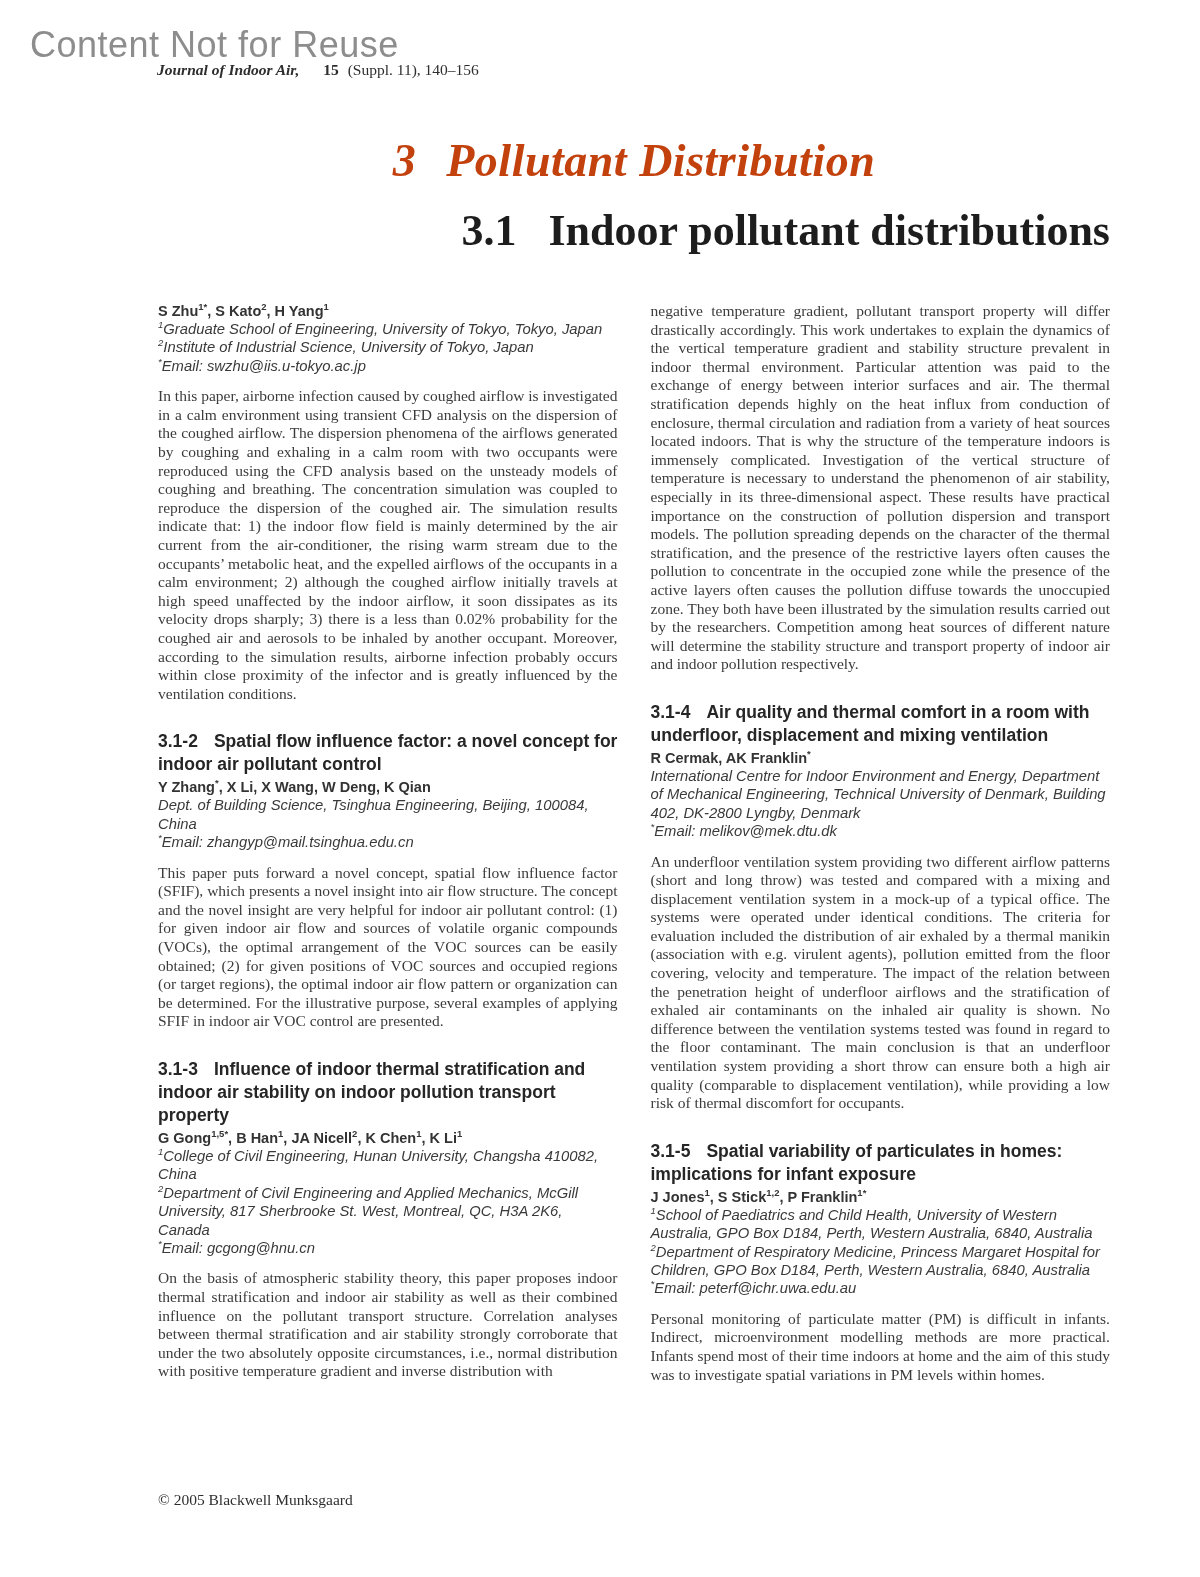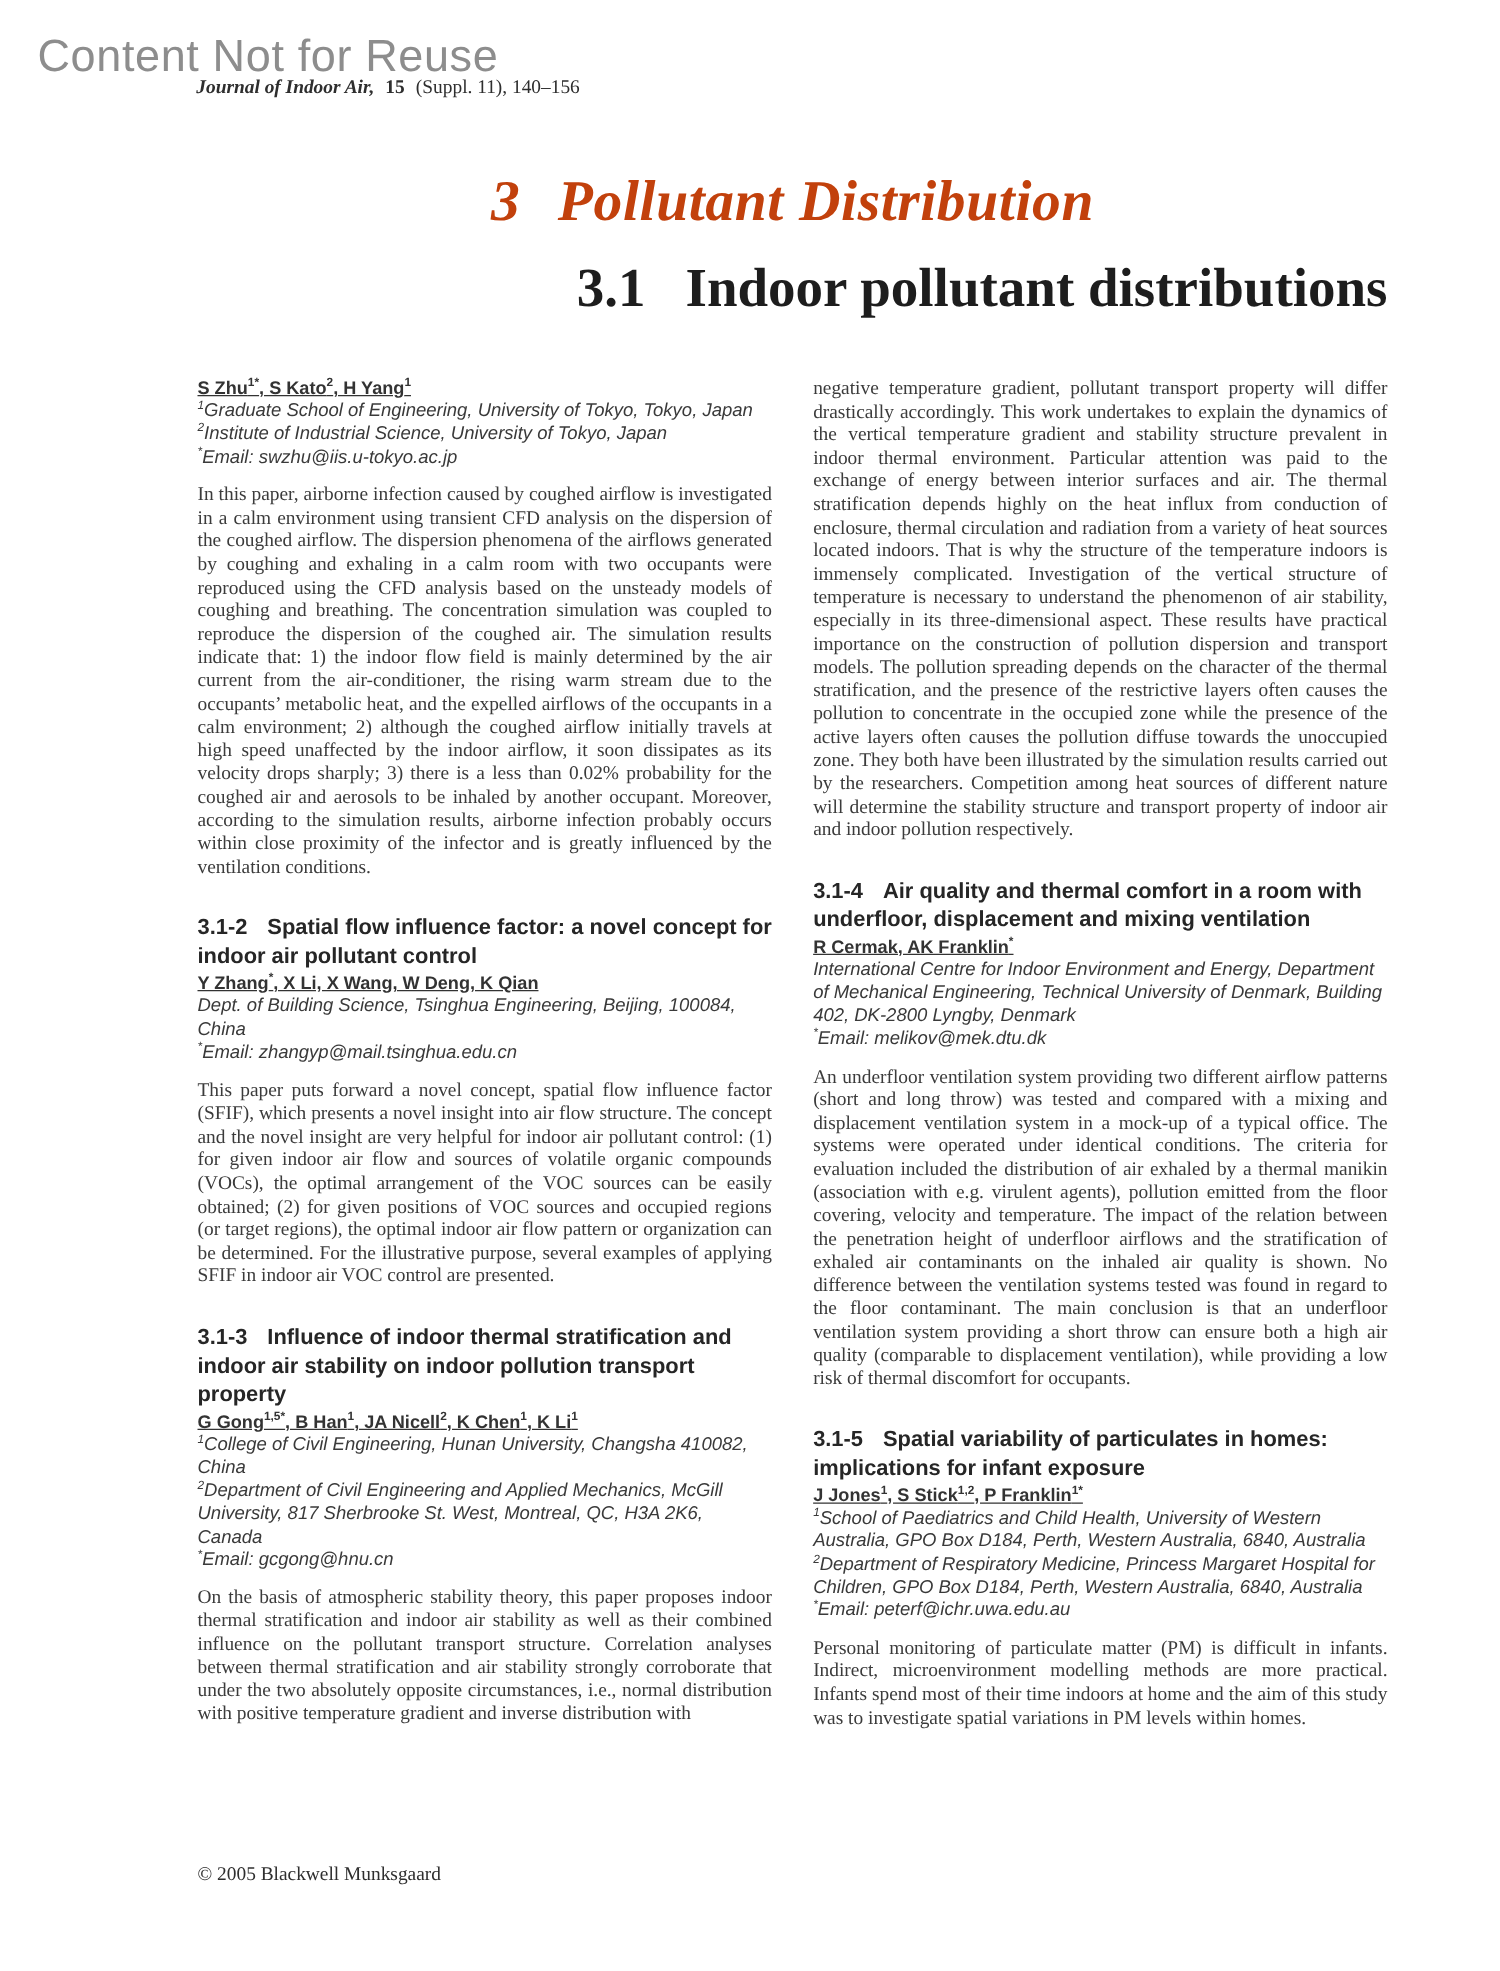--- a/index.html
+++ b/index.html
@@ -16,21 +16,21 @@
     font-family:"Liberation Sans", sans-serif;
     font-size:36px; font-weight:400;
     color:#8d8d8d; letter-spacing:0.5px;
     white-space:nowrap;
   }
   .journal-ref {
     position:absolute; left:157px; top:61px;
     font-size:15.5px; color:#2e2e2e; white-space:nowrap;
   }
   .journal-ref .jname { font-style:italic; font-weight:700; }
-  .journal-ref .jvol  { font-weight:700; margin-left:5px; }
+  .journal-ref .jvol  { font-weight:700; margin-left:20px; }
   .journal-ref .jrest { margin-left:5px; }
   .main-title {
     position:absolute; left:158px; top:134px; width:952px;
     text-align:center;
     font-size:46px; font-weight:700; font-style:italic;
     color:#c2410c; letter-spacing:0.5px;
   }
   .main-title .num { margin-right:30px; }
   .sub-title {
     position:absolute; left:158px; top:205px; width:952px;
@@ -47,21 +47,21 @@
   .abstract-heading {
     font-family:"Liberation Sans", sans-serif;
     font-weight:700; font-size:17.5px; line-height:23px;
     color:#262626; margin-top:27px;
   }
   .abstract-heading.first { margin-top:0; }
   .abstract-heading .abs-num { margin-right:16px; }
   .abstract-authors {
     font-family:"Liberation Sans", sans-serif;
     font-weight:700; font-size:14.5px; line-height:18px;
-    color:#333333; margin-top:2px;text-decoration:underline;
+    color:#333333; margin-top:2px;
   }
   .affil-line {
     font-family:"Liberation Sans", sans-serif;
     font-style:italic; font-size:14.8px; line-height:18.4px;
     color:#3a3a3a;
   }
   sup { font-size:9.5px; line-height:0; vertical-align:super; }
   .abstract-body {
     font-size:15.5px; line-height:18.6px;
     color:#3b3b3b; text-align:justify;

